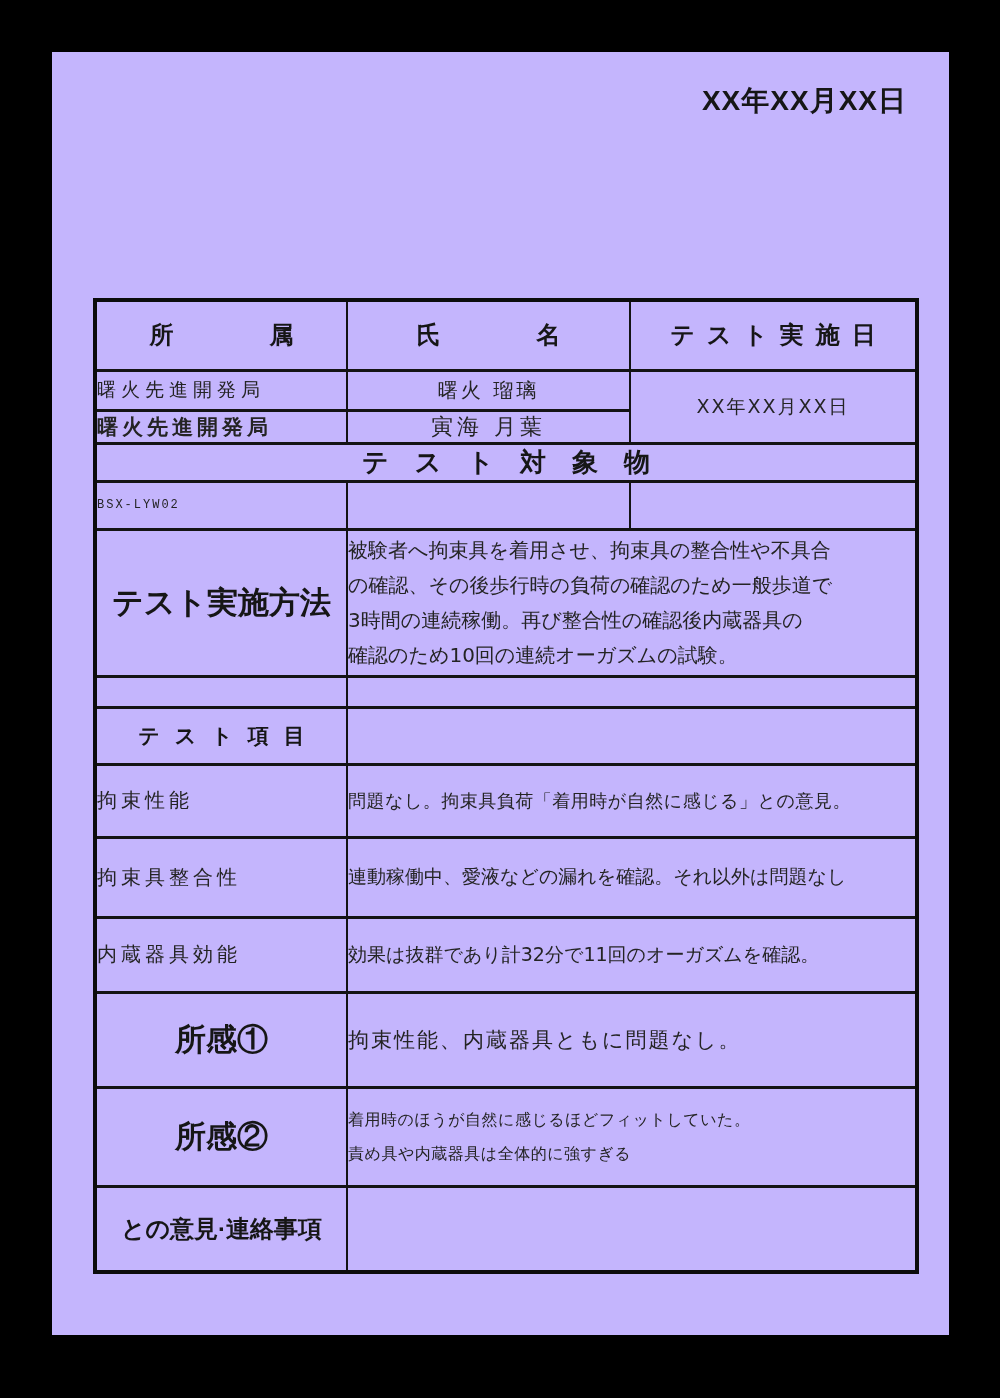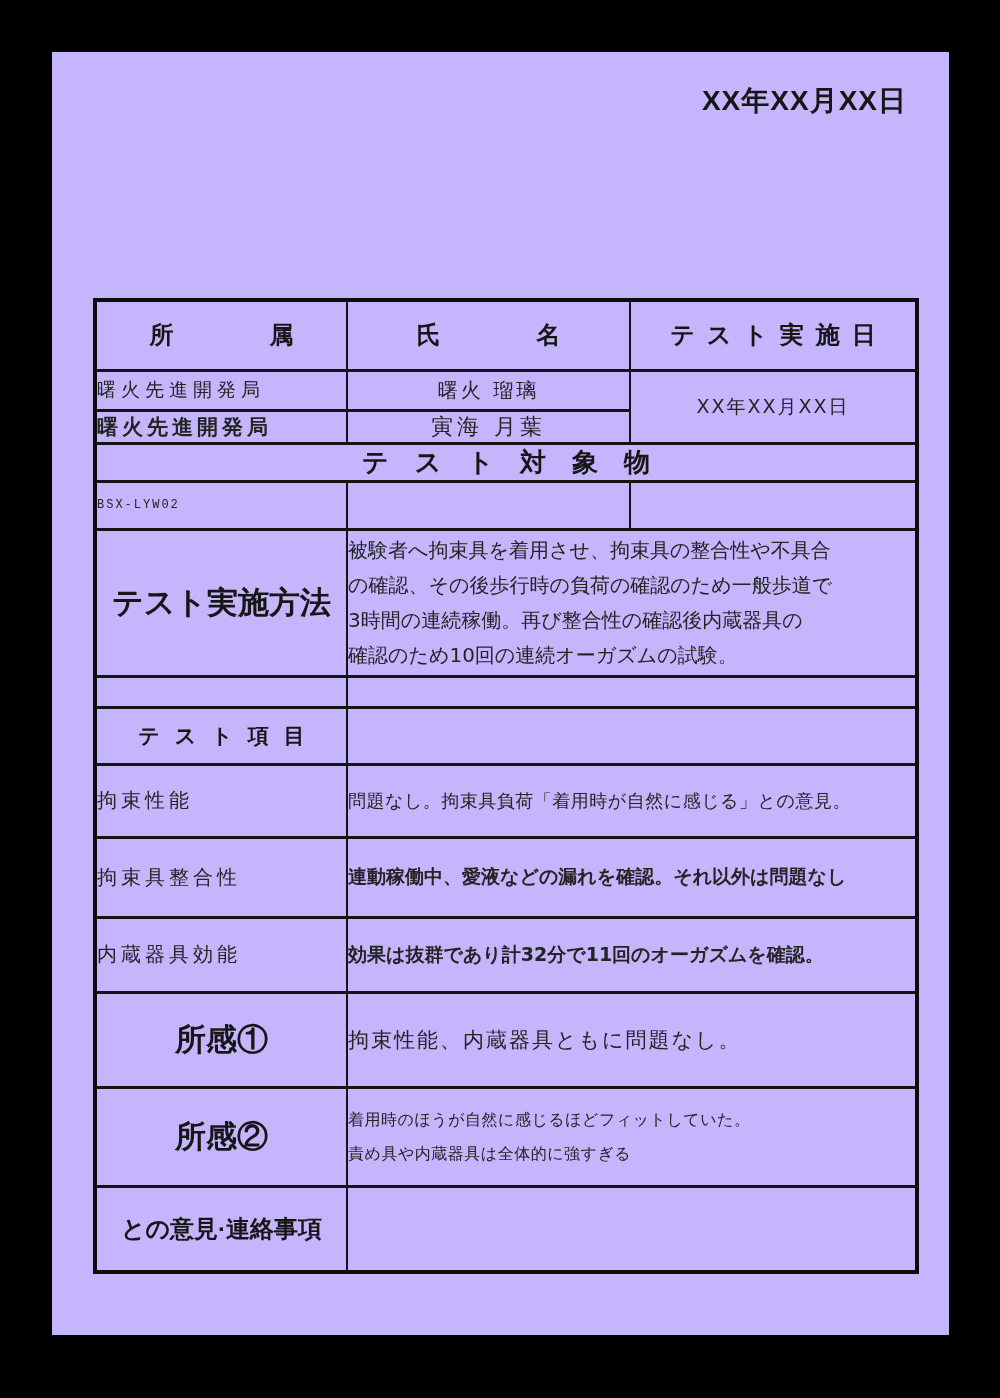--- a/index.html
+++ b/index.html
@@ -57,21 +57,21 @@
   .hand{font-family:"DejaVu Sans",sans-serif;font-weight:400;color:#242424;}
   .affil-1{font-size:19px;letter-spacing:5px;padding-left:18px;}
   .affil-2{font-size:21px;letter-spacing:4px;font-weight:700;padding-left:14px;}
   .name-1{font-size:20px;letter-spacing:3px;text-align:center;}
   .name-2{font-size:22px;letter-spacing:4px;font-weight:400;text-align:center;}
   .date-val{font-size:19px;letter-spacing:2px;text-align:center;}
   .subject-id{font-family:Liberation Mono, monospace;font-size:12px;letter-spacing:2px;padding-left:50px;margin-top:11px;}
   .method-text{font-size:20px;line-height:35px;padding:4px 6px 4px 10px;}
   .item-label{font-size:20px;letter-spacing:4px;padding-left:20px;}
   .item-result{font-size:18px;padding-left:10px;padding-right:4px;letter-spacing:0.5px;}
-  .item-result-wide{font-size:19px;padding-left:10px;padding-right:2px;font-weight:bold;}
+  .item-result-wide{font-size:19px;padding-left:10px;padding-right:2px;}
   .impression-1-text{font-size:21px;letter-spacing:2px;padding-left:36px;}
   .impression-2-text{font-size:16px;line-height:34px;padding-left:8px;letter-spacing:0.5px;}
 </style>
 </head>
 <body>
 
 <div class="page">
 
   <div class="date-top">XX年XX月XX日</div>
 

